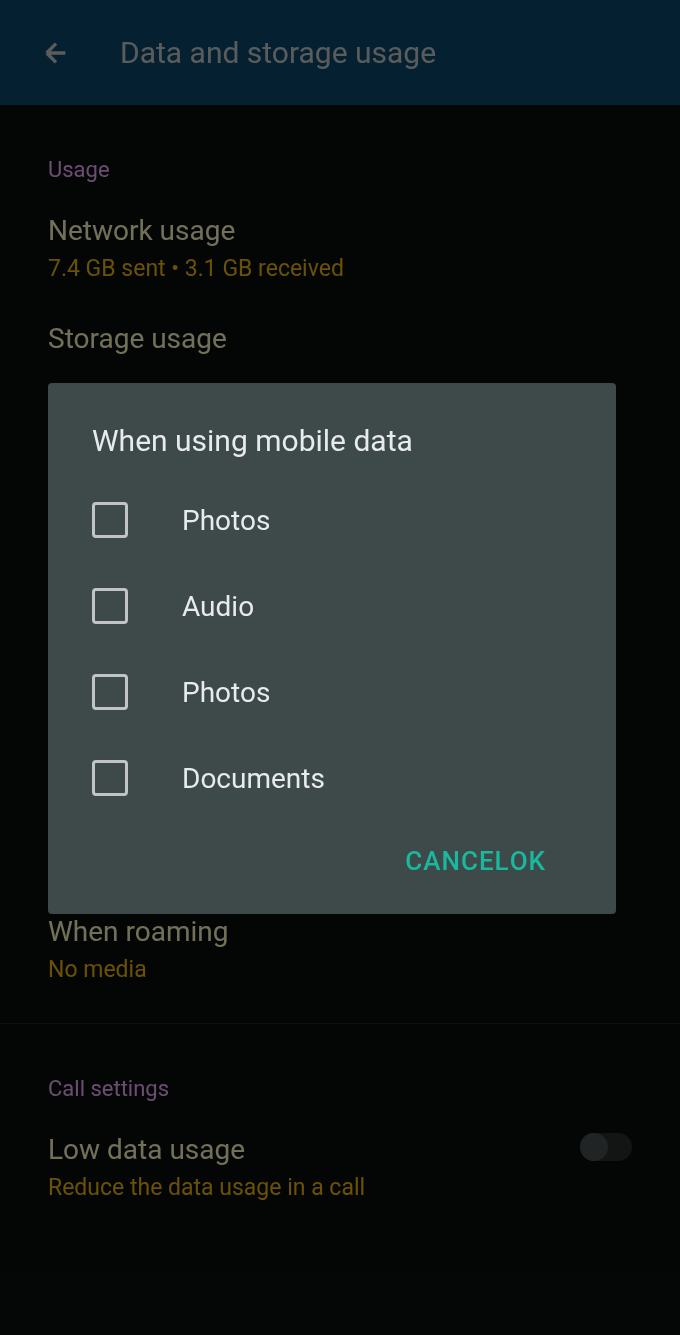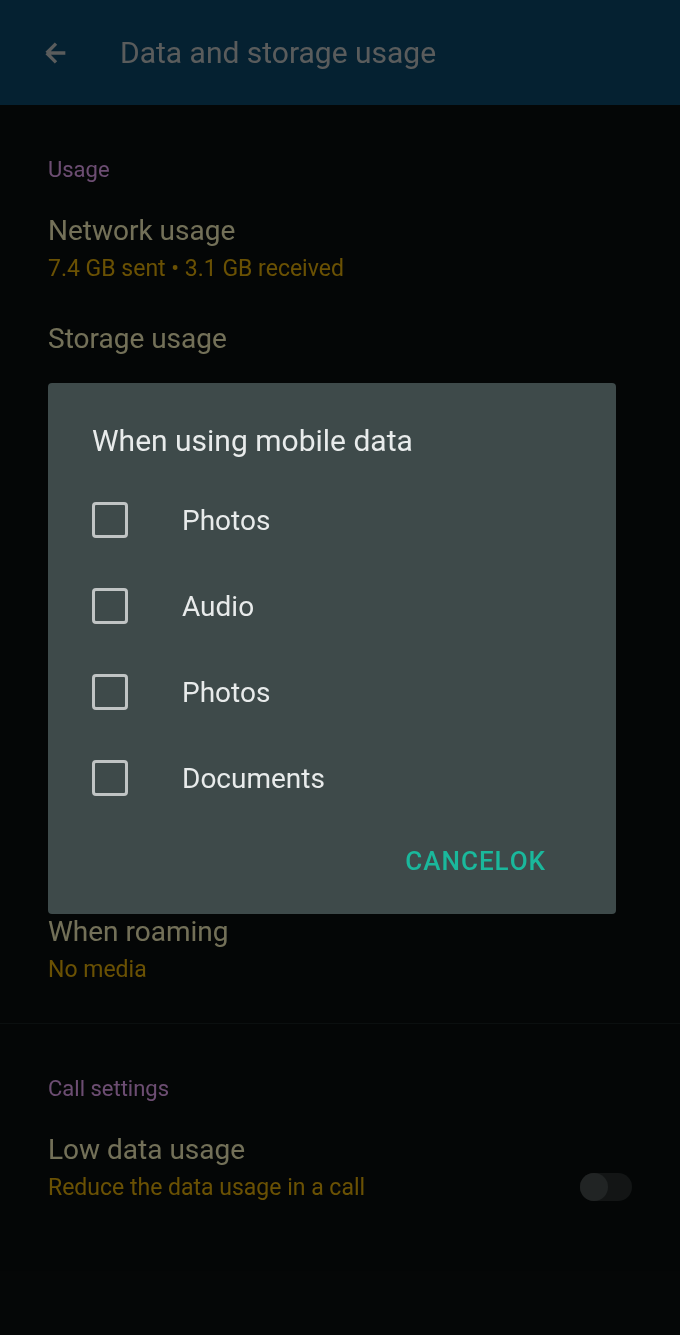--- a/index.html
+++ b/index.html
@@ -58,21 +58,21 @@
       font-weight: 400;
     }
     .divider-section {
       border-top: 1px solid #1a2222;
       margin: 12px -48px;
       padding: 0 48px;
     }
     .toggle-row {
       display: flex;
       justify-content: space-between;
-      align-items: flex-end;
+      align-items: flex-start;
     }
     .toggle {
       width: 52px;
       height: 28px;
       background: #2a3030;
       border-radius: 14px;
       position: relative;
       flex-shrink: 0;
     }
     .toggle-knob {

